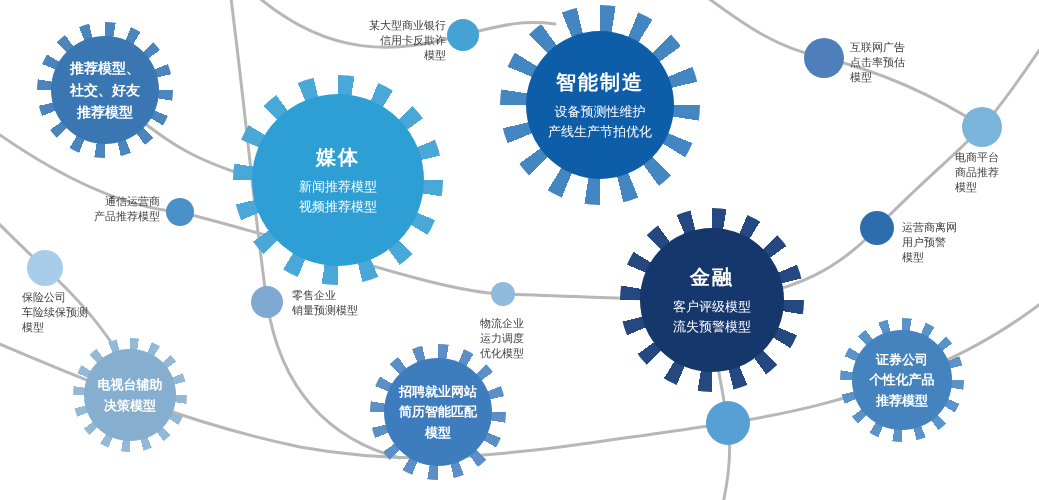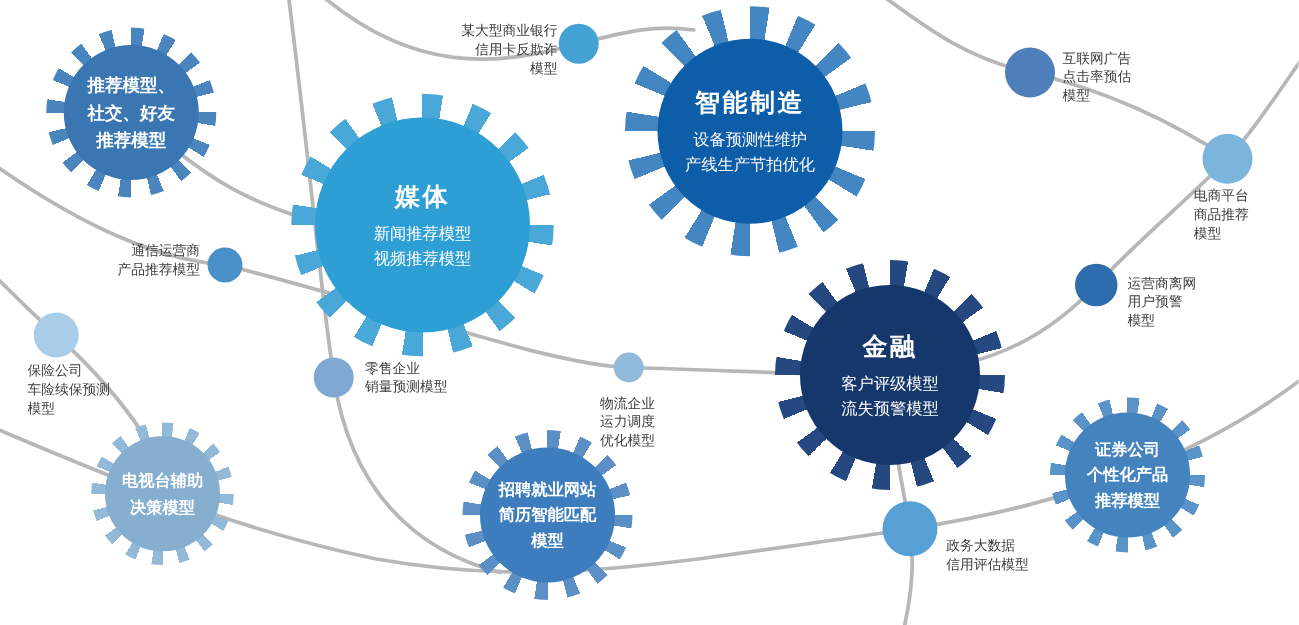--- a/index.html
+++ b/index.html
@@ -149,18 +149,14 @@
   </div>
   <div class="note" style="left:480px;top:316px;width:80px;">
     <span>物流企业</span>
     <span>运力调度</span>
     <span>优化模型</span>
   </div>
   <div class="note" style="left:292px;top:288px;width:90px;">
     <span>零售企业</span>
     <span>销量预测模型</span>
   </div>
-  <div class="note" style="left:757px;top:430px;width:95px;">
-    <span>政务大数据</span>
-    <span>信用评估模型</span>
-  </div>
 
 </div>
 
 </body></html>

